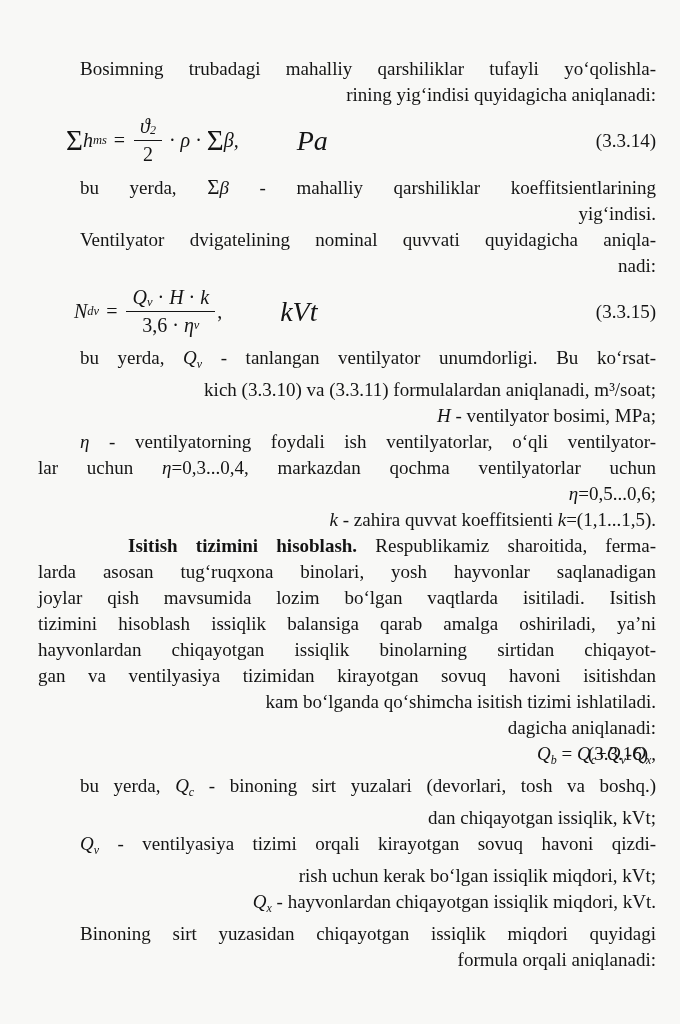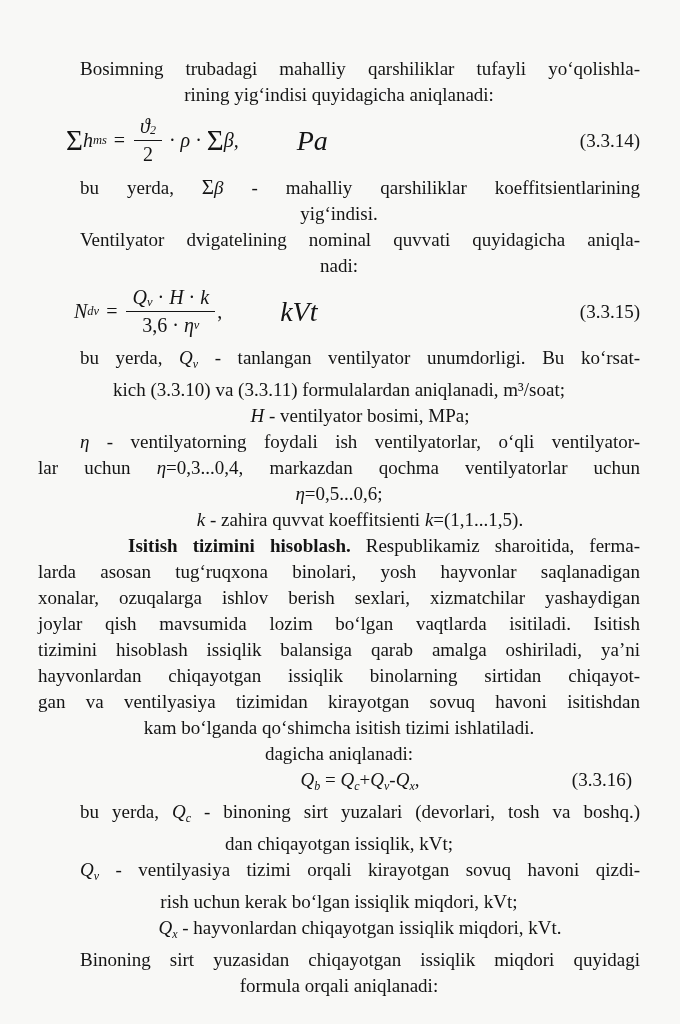--- a/index.html
+++ b/index.html
@@ -6,26 +6,26 @@
   body{
     width:680px;height:1024px;
     background:#f8f8f6;
     color:#141414;
     font-family:"Liberation Serif","DejaVu Serif",serif;
     overflow:hidden;
   }
   .page{
     box-sizing:border-box;
     width:680px;height:1024px;
-    padding:56px 40px 0 38px;
+    padding:56px 24px 0 38px;
   }
   .line{
     font-size:19px;
     line-height:26px;
-    text-align:center;
+    text-align:right;
   }
   .just{
     text-align:justify;
     text-align-last:justify;
   }
   .indent{padding-left:42px;}
   .i{font-style:italic;}
   .b{font-weight:700;margin-left:48px;}
   .sym{font-size:21px;}
   .sub{
@@ -153,21 +153,20 @@
         <div class="line indent just"><span class="i">η</span><span> - ventilyatorning foydali ish ventilyatorlar, o‘qli ventilyator-</span></div>
         <div class="line just"><span>lar uchun </span><span class="i">η</span><span>=0,3...0,4, markazdan qochma ventilyatorlar uchun</span></div>
         <div class="line"><span class="i">η</span><span>=0,5...0,6;</span></div>
       </div>
       <div class="para">
         <div class="line indent"><span class="i">k</span><span> - zahira quvvat koeffitsienti </span><span class="i">k</span><span>=(1,1...1,5).</span></div>
       </div>
       <div class="para">
         <div class="line indent just"><span class="b">Isitish tizimini hisoblash.</span><span> Respublikamiz sharoitida, ferma-</span></div>
         <div class="line just"><span>larda asosan tug‘ruqxona binolari, yosh hayvonlar saqlanadigan</span></div>
-        <div class="line just"><span>xonalar, ozuqalarga ishlov berish sexlari, xizmatchilar yashaydigan</span></div>
         <div class="line just"><span>joylar qish mavsumida lozim bo‘lgan vaqtlarda isitiladi. Isitish</span></div>
         <div class="line just"><span>tizimini hisoblash issiqlik balansiga qarab amalga oshiriladi, ya’ni</span></div>
         <div class="line just"><span>hayvonlardan chiqayotgan issiqlik binolarning sirtidan chiqayot-</span></div>
         <div class="line just"><span>gan va ventilyasiya tizimidan kirayotgan sovuq havoni isitishdan</span></div>
         <div class="line"><span>kam bo‘lganda qo‘shimcha isitish tizimi ishlatiladi.</span></div>
       </div>
       <div class="para">
         <div class="line"><span>dagicha aniqlanadi:</span></div>
       </div>
       <div class="para">

